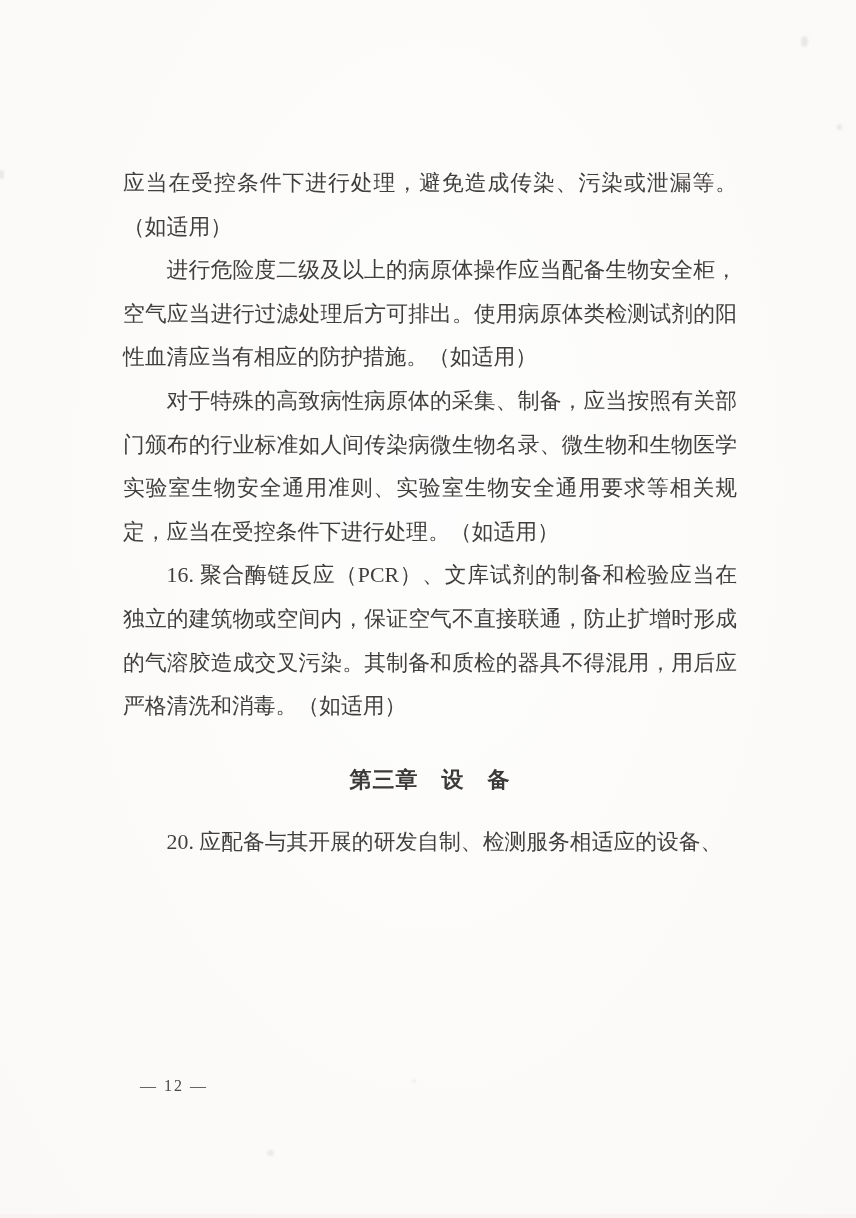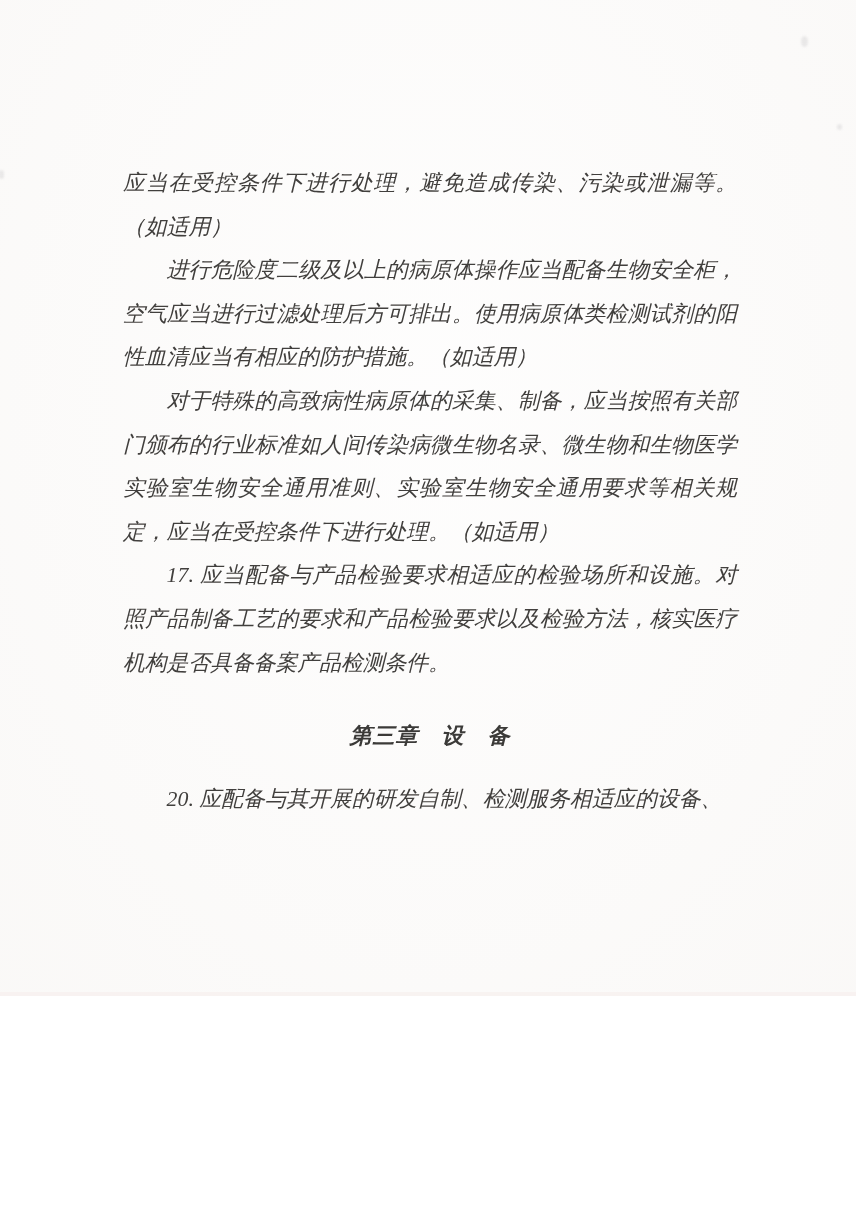--- a/index.html
+++ b/index.html
@@ -8,27 +8,26 @@
   }
   body {
     width: 856px;
     height: 1218px;
     overflow: hidden;
     background: #ffffff;
   }
   .page {
     position: relative;
     width: 856px;
-    height: 996px;
+    height: 1218px;
     background:
       radial-gradient(ellipse at 50% 40%, rgba(255,255,255,0.6) 0%, rgba(246,244,242,0.35) 100%),
       #fcfbfa;
     overflow: hidden;
     font-family: "Liberation Serif", "DejaVu Serif", serif;
-    font-style: italic;
   }
   .body-text {
     position: absolute;
     left: 123px;
     top: 162px;
     width: 614px;
     font-size: 21.8px;
     line-height: 43.6px;
     color: #413f3d;
     text-align: justify;
@@ -89,21 +88,21 @@
 </style>
 </head>
 <body>
 
 <div class="page">
 
   <div class="body-text">
     <p class="para no-indent">应当在受控条件下进行处理，避免造成传染、污染或泄漏等。（如适用）</p>
     <p class="para">进行危险度二级及以上的病原体操作应当配备生物安全柜，空气应当进行过滤处理后方可排出。使用病原体类检测试剂的阳性血清应当有相应的防护措施。（如适用）</p>
     <p class="para">对于特殊的高致病性病原体的采集、制备，应当按照有关部门颁布的行业标准如人间传染病微生物名录、微生物和生物医学实验室生物安全通用准则、实验室生物安全通用要求等相关规定，应当在受控条件下进行处理。（如适用）</p>
-    <p class="para">17. 应当配备与产品检验要求相适应的检验场所和设施。对照产品制备工艺的要求和产品检验要求以及检验方法，核实医疗机构是否具备备案产品检测条件。</p>
+    <p class="para">16. 聚合酶链反应（PCR）、文库试剂的制备和检验应当在独立的建筑物或空间内，保证空气不直接联通，防止扩增时形成的气溶胶造成交叉污染。其制备和质检的器具不得混用，用后应严格清洗和消毒。（如适用）</p>
 
     <h2 class="chapter-heading">第三章　设　备</h2>
 
     <p class="para">20. 应配备与其开展的研发自制、检测服务相适应的设备、</p>
   </div>
 
   <div class="page-footer">— 12 —</div>
 
   <div class="artifact a1"></div>
   <div class="artifact a2"></div>

